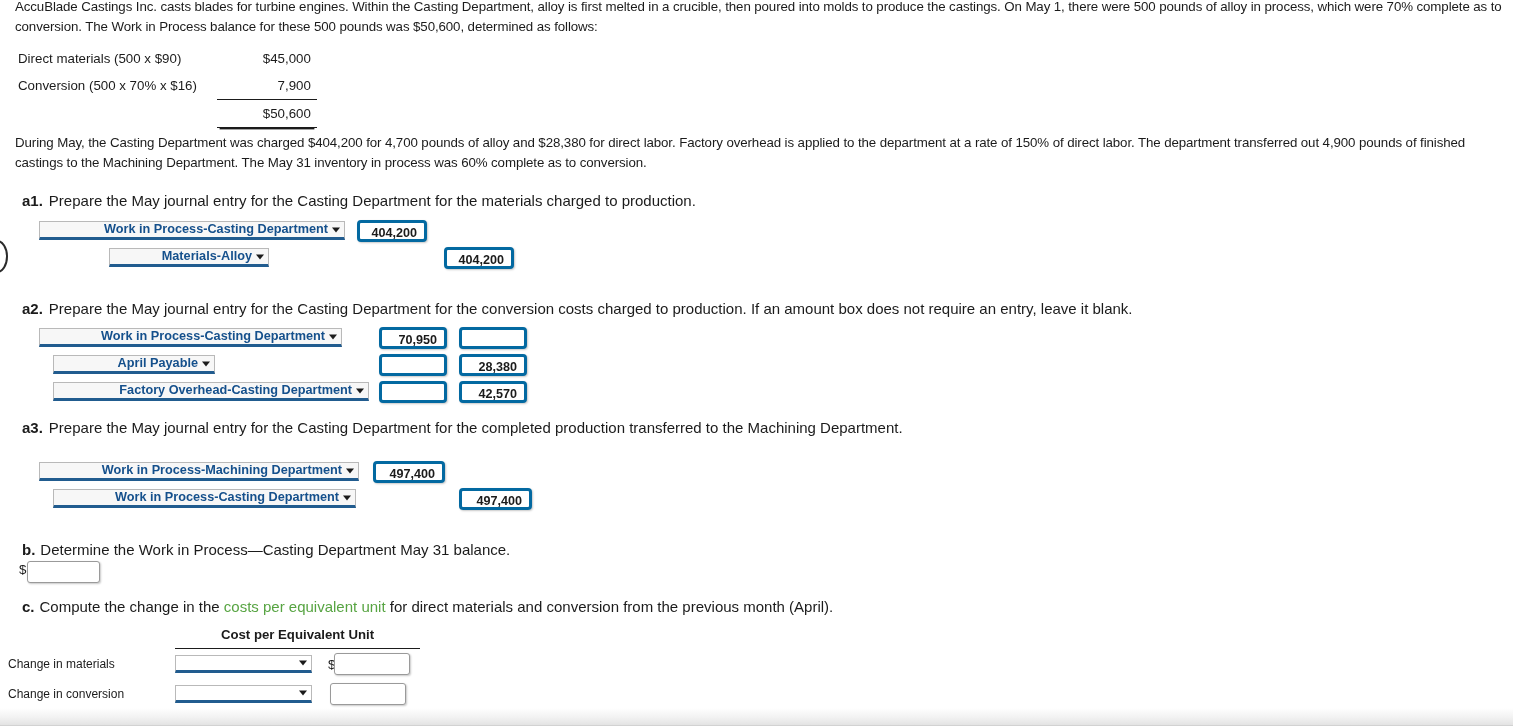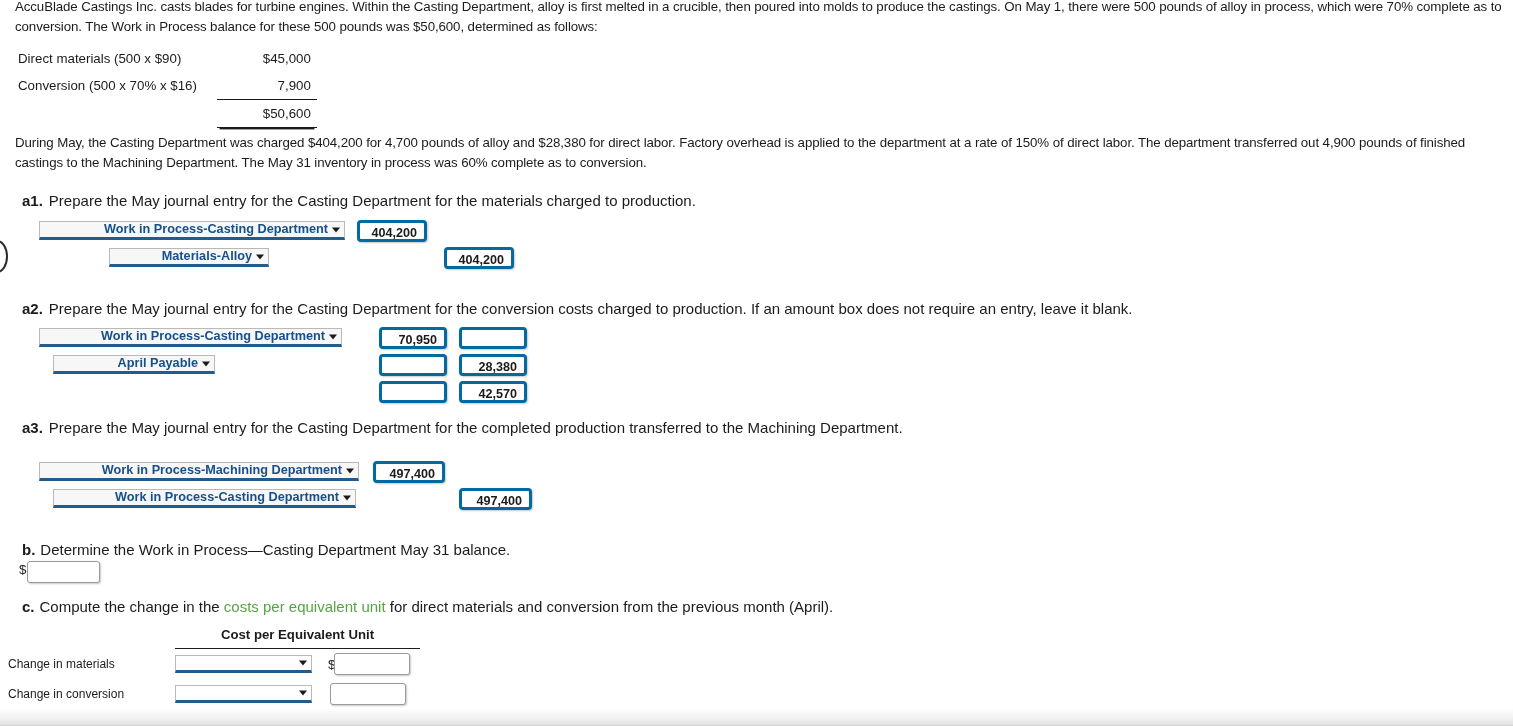--- a/index.html
+++ b/index.html
@@ -267,20 +267,24 @@
   <div class="amt-box" style="left:379px; top:327px;">70,950</div>
   <div class="amt-box" style="left:459px; top:327px;"></div>
 
   <div class="acct-select" style="left:53px; top:355px; width:162px;">
     <span>April Payable</span>
     <span class="caret"></span>
   </div>
   <div class="amt-box" style="left:379px; top:354px;"></div>
   <div class="amt-box" style="left:459px; top:354px;">28,380</div>
 
+  <div class="acct-select" style="left:53px; top:382px; width:316px;">
+    <span>Factory Overhead-Casting Department</span>
+    <span class="caret"></span>
+  </div>
   <div class="amt-box" style="left:379px; top:381px;"></div>
   <div class="amt-box" style="left:459px; top:381px;">42,570</div>
 
   <div class="prompt" id="prompt-a3">
     <span class="q-tag pad-a">a3.</span><span>Prepare the May journal entry for the Casting Department for the completed production transferred to the Machining Department.</span>
   </div>
 
   <div class="acct-select" style="left:39px; top:462px; width:320px;">
     <span>Work in Process-Machining Department</span>
     <span class="caret"></span>

